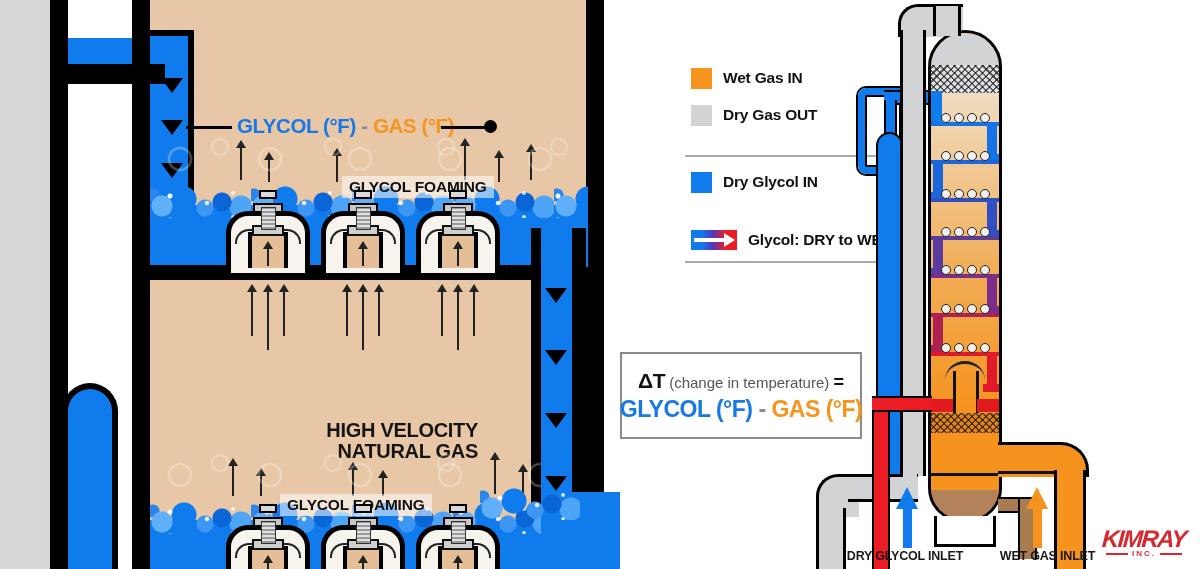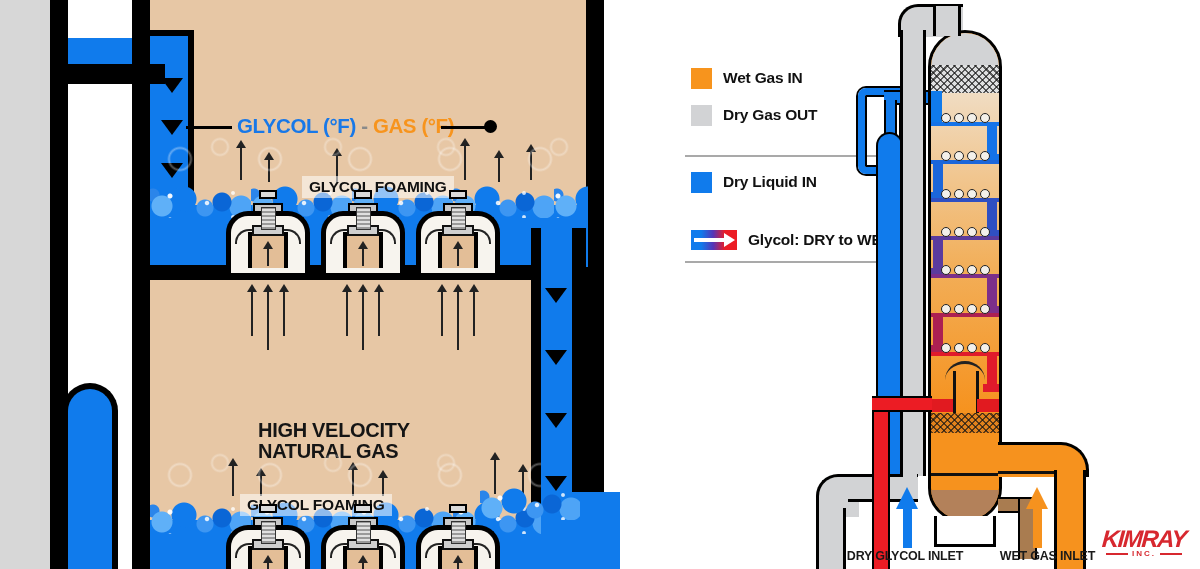--- a/index.html
+++ b/index.html
@@ -32,21 +32,21 @@
   .cap .bolt-a{position:absolute;left:33px;top:0;width:14px;height:5px;background:#DADADA;border:2px solid #000;}
   .cap .bolt-b{position:absolute;left:27px;top:7px;width:26px;height:6px;background:#C8C8C8;border:2px solid #000;}
   .cap .dome{position:absolute;left:0;top:15px;width:74px;height:57px;background:#F7F4EE;border:5px solid #000;border-bottom:none;border-radius:22px 22px 0 0;}
   .cap .thread{position:absolute;left:35px;top:11px;width:13px;height:21px;background:repeating-linear-gradient(0deg,#9a9a9a 0 2px,#e0e0e0 2px 4px);border:1px solid #333;z-index:3;}
   .cap .plate{position:absolute;left:26px;top:29px;width:28px;height:7px;background:#CFCFCF;border:2px solid #111;z-index:2;}
   .cap .riser{position:absolute;left:22px;top:36px;width:32px;height:36px;background:var(--tan-riser);border-left:4px solid #000;border-right:4px solid #000;}
   .cap .arc-l{position:absolute;left:9px;top:33px;width:15px;height:13px;border:2px solid #222;border-bottom:none;border-right:none;border-top-left-radius:14px;}
   .cap .arc-r{position:absolute;right:9px;top:33px;width:15px;height:13px;border:2px solid #222;border-bottom:none;border-left:none;border-top-right-radius:14px;}
   .cap .rstem{position:absolute;left:41px;top:50px;width:2px;height:20px;background:#222;}
   .cap .rhead{position:absolute;left:37px;top:45px;width:0;height:0;border-left:5px solid transparent;border-right:5px solid transparent;border-bottom:8px solid #222;}
-  .foam-label{position:absolute;background:rgba(255,255,255,.55);color:#111;font-weight:bold;font-size:15.5px;letter-spacing:-0.2px;padding:2px 7px;white-space:nowrap;}
+  .foam-label{position:absolute;background:rgba(255,255,255,.55);color:#111;font-weight:bold;font-size:15.5px;letter-spacing:-0.2px;padding:2px 7px;white-space:nowrap;margin-left:40px;}
   .leader{position:absolute;height:3px;background:#000;}
   
   .lg-row{position:absolute;left:685px;height:22px;display:flex;align-items:center;}
   .lg-sw{width:21px;height:21px;margin-left:6px;}
   .lg-bar{width:46px;height:20px;margin-left:6px;position:relative;}
   .lg-label{margin-left:11px;font-size:15.5px;font-weight:bold;color:#111;letter-spacing:-0.2px;white-space:nowrap;}
   .sw-orange{background:var(--orange);}
   .sw-gray{background:var(--gray-pipe);}
   .sw-blue{background:var(--blue);}
   .sw-red{background:var(--red);}
@@ -220,21 +220,21 @@
       </div>
 
     <div class="abs" style="left:531px;top:228px;width:10px;height:341px;background:#000;"></div>
     <div class="abs" style="left:541px;top:228px;width:31px;height:290px;background:var(--blue);"></div>
     <div class="abs" style="left:572px;top:228px;width:14px;height:312px;background:#000;"></div>
     <div class="abs tri-down" style="left:545px;top:288px;"></div>
     <div class="abs tri-down" style="left:545px;top:350px;"></div>
     <div class="abs tri-down" style="left:545px;top:413px;"></div>
     <div class="abs tri-down" style="left:545px;top:476px;"></div>
 
-    <div class="abs" style="left:258px;top:420px;width:220px;text-align:left;font-size:20px;line-height:21px;font-weight:bold;color:#151515;letter-spacing:-0.3px;">
+    <div class="abs" style="left:258px;top:420px;width:220px;text-align:right;font-size:20px;line-height:21px;font-weight:bold;color:#151515;letter-spacing:-0.3px;">
       <div>HIGH VELOCITY</div>
       <div>NATURAL GAS</div>
     </div>
 
     <div class="uarrow" style="left:228px;top:458px;height:38px;">
         <i class="head"></i>
         <i class="stem"></i>
       </div>
     <div class="uarrow" style="left:256px;top:468px;height:28px;">
         <i class="head"></i>
@@ -307,31 +307,43 @@
     <span class="lg-sw sw-orange"></span>
     <span class="lg-label">Wet Gas IN</span>
   </div>
   <div class="lg-row" style="top:104px;">
     <span class="lg-sw sw-gray"></span>
     <span class="lg-label">Dry Gas OUT</span>
   </div>
   <div class="lg-div" style="top:155px;"></div>
   <div class="lg-row" style="top:171px;">
     <span class="lg-sw sw-blue"></span>
-    <span class="lg-label">Dry Liquid IN</span>
+    <span class="lg-label">Dry Glycol IN</span>
   </div>
   <div class="lg-row" style="top:229px;">
     <span class="lg-bar bar-glycol">
       <i class="abs" style="left:3px;top:8px;width:32px;height:4px;background:#fff;"></i>
       <i class="abs" style="left:33px;top:3px;width:0;height:0;border-top:7px solid transparent;border-bottom:7px solid transparent;border-left:11px solid #fff;"></i>
     </span>
     <span class="lg-label">Glycol: DRY to WET</span>
   </div>
   <div class="lg-div" style="top:261px;"></div>
 
+  <div id="dtbox">
+    <div class="dt-l1">
+      <span class="delta">ΔT</span>
+      <span>(change in temperature)</span>
+      <span class="eq">=</span>
+    </div>
+    <div class="dt-l2">
+      <span class="c-blue">GLYCOL (°F)</span>
+      <span class="c-gray">-</span>
+      <span class="c-orange">GAS (°F)</span>
+    </div>
+  </div>
 
   <div class="pipe" style="left:858px;top:88px;width:36px;height:72px;border:7px solid var(--blue);border-radius:8px;box-shadow:0 0 0 2px #000, inset 0 0 0 2px #000;"></div>
   <div class="pipe" style="left:884px;top:90px;width:50px;height:11px;background:var(--blue);border-top:2.5px solid #000;border-bottom:2.5px solid #000;"></div>
   <div class="pipe" style="left:884px;top:100px;width:9px;height:40px;background:var(--blue);border-left:2.5px solid #000;border-right:2.5px solid #000;"></div>
   <div class="pipe" style="left:876px;top:132px;width:23px;height:348px;background:var(--blue);border:2.5px solid #000;border-bottom:none;border-radius:14px 14px 0 0;"></div>
 
   <div class="pipe" style="left:898px;top:4px;width:62px;height:30px;background:var(--gray-pipe);border-top:3px solid #000;border-left:3px solid #000;border-top-left-radius:20px;"></div>
   <div class="pipe" style="left:900px;top:30px;width:20px;height:446px;background:var(--gray-pipe);border-left:3px solid #000;border-right:3px solid #000;"></div>
   <div class="pipe" style="left:816px;top:474px;width:40px;height:40px;background:var(--gray-pipe);border-top:3px solid #000;border-left:3px solid #000;border-top-left-radius:22px;"></div>
   <div class="pipe" style="left:848px;top:474px;width:70px;height:22px;background:var(--gray-pipe);border-top:3px solid #000;border-bottom:3px solid #000;"></div>

